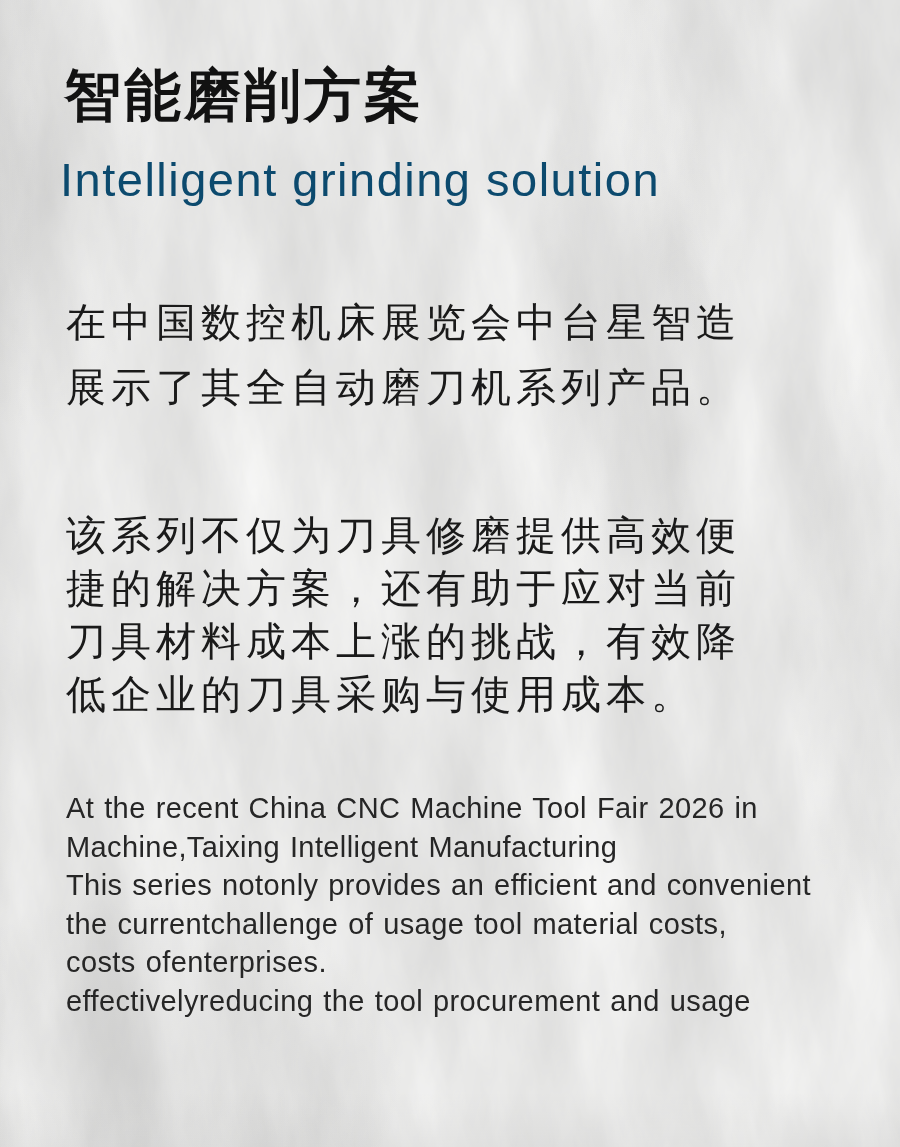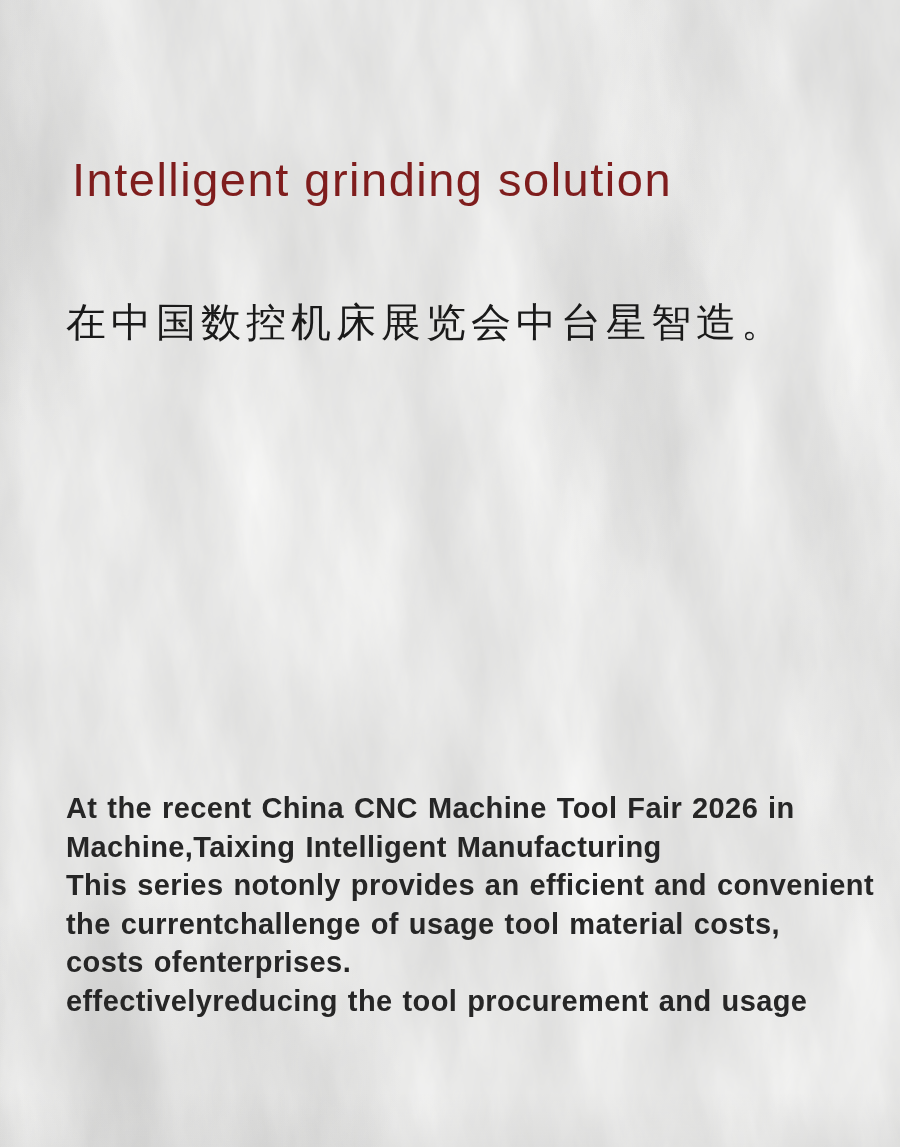--- a/index.html
+++ b/index.html
@@ -36,41 +36,41 @@
     position: absolute;
     left: 64px; top: 58px;
     font-size: 57px;
     font-weight: 800;
     letter-spacing: 3px;
     color: #121212;
     white-space: nowrap;
   }
   .subtitle-en {
     position: absolute;
-    left: 72px; top: 152px;
+    left: 60px; top: 152px;
     font-size: 47px;
     font-weight: 200;
     letter-spacing: 1.5px;
-    color: #7f1d1d;
+    color: #0c4a6e;
     white-space: nowrap;
   }
   .para { position: absolute; left: 66px; }
   .para .line { white-space: nowrap; }
   .zh {
     font-size: 40px;
     font-weight: 300;
     letter-spacing: 5px;
     color: #1a1a1a;
   }
   .zh-intro  { top: 290px; line-height: 65px; }
   .zh-detail { top: 509px; line-height: 53px; }
   .en {
     top: 789px;
     font-size: 29px;
-    font-weight: 700;
+    font-weight: 400;
     line-height: 38.5px;
     letter-spacing: 0.4px;
     word-spacing: 1.5px;
     color: #262626;
   }
 </style>
 </head>
 <body>
 
 <svg class="marble" width="900" height="1147" viewBox="0 0 900 1147" xmlns="http://www.w3.org/2000/svg" aria-hidden="true">
@@ -102,27 +102,35 @@
   </g>
   <g transform="rotate(14 450 573)" opacity="0.30">
     <rect x="-340" y="-340" width="1580" height="1830" filter="url(#veins2)"></rect>
   </g>
 </svg>
 
 <div class="shade"></div>
 
 <div class="content">
 
+  <h1 class="title-zh" style="margin:0;">智能磨削方案</h1>
 
   <div class="subtitle-en">Intelligent grinding solution</div>
 
   <div class="para zh zh-intro">
-    <div class="line">在中国数控机床展览会中台星智造。</div>
+    <div class="line">在中国数控机床展览会中台星智造</div>
+    <div class="line">展示了其全自动磨刀机系列产品。</div>
   </div>
 
+  <div class="para zh zh-detail">
+    <div class="line">该系列不仅为刀具修磨提供高效便</div>
+    <div class="line">捷的解决方案，还有助于应对当前</div>
+    <div class="line">刀具材料成本上涨的挑战，有效降</div>
+    <div class="line">低企业的刀具采购与使用成本。</div>
+  </div>
 
   <div class="para en">
     <div class="line">At the recent China CNC Machine Tool Fair 2026 in</div>
     <div class="line">Machine,Taixing Intelligent Manufacturing</div>
     <div class="line">This series notonly provides an efficient and convenient</div>
     <div class="line">the currentchallenge of usage tool material costs,</div>
     <div class="line">costs ofenterprises.</div>
     <div class="line">effectivelyreducing the tool procurement and usage</div>
   </div>
 

